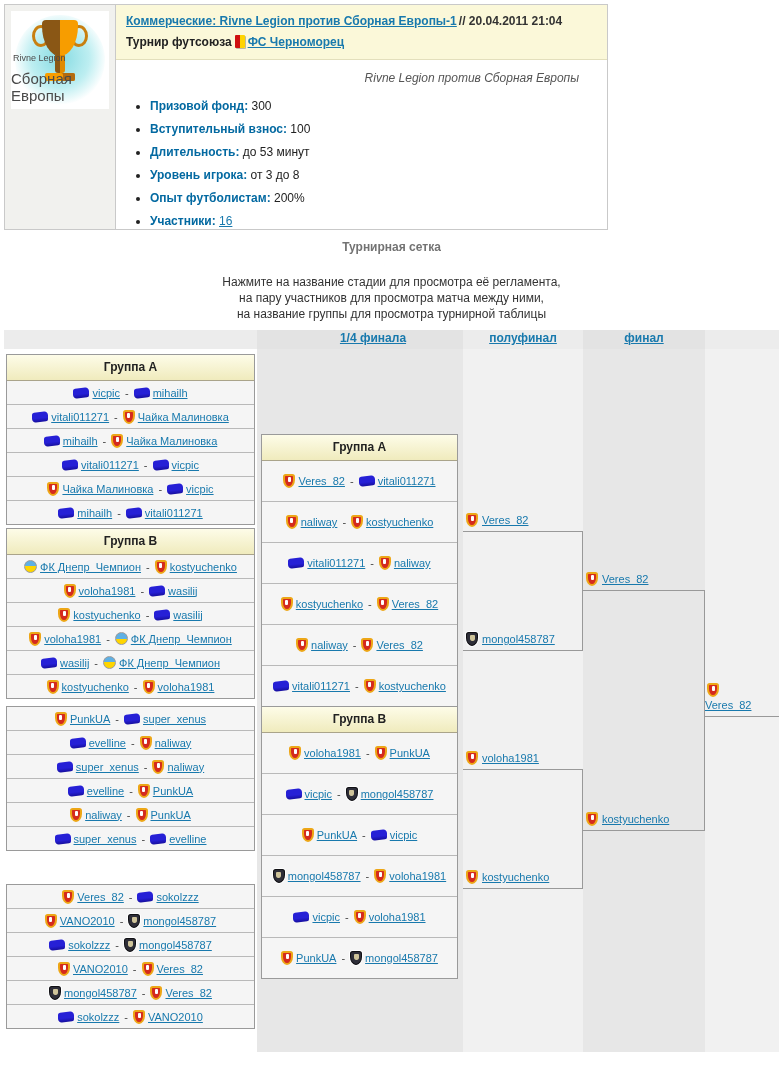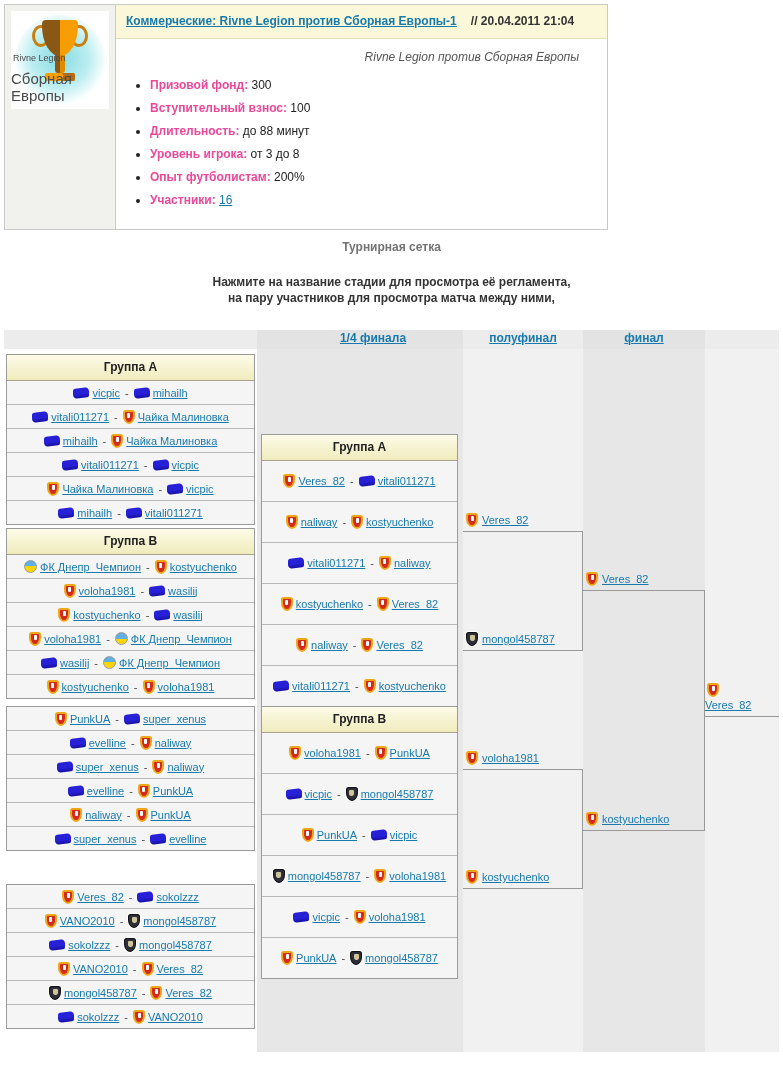--- a/index.html
+++ b/index.html
@@ -19,33 +19,33 @@
             background:linear-gradient(90deg,#8a5715 50%, #f79d00 50%);
             border-radius:4px 4px 18px 18px / 4px 4px 30px 30px; }
   .tr-stem { position:absolute; left:44px; top:44px; width:10px; height:18px;
              background:linear-gradient(90deg,#8a5715 50%, #e08a00 50%); border-radius:0 0 3px 3px; }
   .tr-base { position:absolute; left:34px; top:62px; width:30px; height:8px; background:#f79d00; border-radius:2px; box-shadow:inset -12px 0 0 #b36b10; }
   .logo-t1 { position:absolute; left:2px; top:42px; font-size:9px; color:#4a4a4a; }
   .logo-t2 { position:absolute; right:2px; bottom:5px; font-size:15px; color:#4a4a4a; }
   .hdr-right { flex:1; display:flex; flex-direction:column; min-width:0; }
   .hdr-title { background:#fbf8d9; border-bottom:1px solid #e3dfbc; padding:7px 10px 8px; font-weight:bold; font-size:12px; line-height:18px; }
   .hdr-title a { font-weight:bold; }
-  .hdr-date { color:#333; margin-left:14px; }
+  .hdr-date { color:#333; margin-left:2px; }
   .union-line { margin-top:3px; }
   .ic-unionflag { display:inline-block; vertical-align:-2px; width:10px; height:13px; margin:0 3px;
                   background:linear-gradient(90deg,#cf1010 55%, #ffd400 55%); border-radius:1px; box-shadow:1px 1px 0 rgba(0,0,0,.25); }
   .hdr-content { padding:9px 12px 0; }
   .desc { font-style:italic; color:#555; font-size:12px; margin:2px 16px 2px;text-align:right; }
   ul.details { list-style:disc; margin:14px 0 0 8px; padding-left:14px; }
   ul.details li { margin-bottom:9px; font-size:12px; }
-  ul.details b { color:#ec4899;text-align:right; }
+  ul.details b { color:#0369a1;text-align:right; }
 
   
   .section-title { position:absolute; left:0; top:240px; width:100%; text-align:center; font-weight:bold; font-size:12px; color:#737373; }
-  .instructions { position:absolute; left:0; top:274px; width:100%; text-align:center; font-size:12px; line-height:16px; color:#333;font-weight:bold; }
+  .instructions { position:absolute; left:0; top:274px; width:100%; text-align:center; font-size:12px; line-height:16px; color:#333; }
 
   
   .bracket { position:absolute; left:4px; top:330px; width:775px; height:722px; }
   .stripe { position:absolute; }
   .stage-link { position:absolute; top:1px; height:17px; text-align:center; font-size:12px; font-weight:bold; }
   .stage-link a { font-weight:bold; }
 
   .group { position:absolute; border:1px solid #9a9a9a; background:#f5f5f5; box-sizing:border-box; }
   .group-h { height:25px; line-height:25px; text-align:center; font-weight:bold; font-size:12px; color:#222;
              background:linear-gradient(#fdfce8,#f0ebbd); border-bottom:1px solid #aaa48a; cursor:pointer; }
@@ -89,39 +89,43 @@
         <div class="tr-cup"></div>
         <div class="tr-stem"></div>
         <div class="tr-base"></div>
         <div class="logo-t1">Rivne Legion</div>
         <div class="logo-t2">Сборная Европы</div>
       </div>
     </div>
     <div class="hdr-right">
       <div class="hdr-title">
         <a>Коммерческие: Rivne Legion против Сборная Европы-1</a><span class="hdr-date">// 20.04.2011 21:04</span>
+        <div class="union-line">
+          <span>Турнир футсоюза</span><span class="ic-unionflag"></span><a>ФС Черноморец</a>
+        </div>
       </div>
       <div class="hdr-content">
         <div class="desc">Rivne Legion против Сборная Европы</div>
         <ul class="details">
           <li><b>Призовой фонд:</b> <span>300</span></li>
           <li><b>Вступительный взнос:</b> <span>100</span></li>
-          <li><b>Длительность:</b> <span>до 88 минут</span></li>
+          <li><b>Длительность:</b> <span>до 53 минут</span></li>
           <li><b>Уровень игрока:</b> <span>от 3 до 8</span></li>
           <li><b>Опыт футболистам:</b> <span>200%</span></li>
           <li><b>Участники:</b> <a>16</a></li>
         </ul>
       </div>
     </div>
   </div>
 
   <div class="section-title">Турнирная сетка</div>
   <div class="instructions">
     <div>Нажмите на название стадии для просмотра её регламента,</div>
     <div>на пару участников для просмотра матча между ними,</div>
+    <div>на название группы для просмотра турнирной таблицы</div>
   </div>
 
   <div class="bracket" id="bracket">
 
     <div class="stripe" style="left:0;top:0;width:253px;height:19px;background:#ececec"></div>
     <div class="stripe" style="left:253px;top:0;width:206px;height:19px;background:#e3e3e3"></div>
     <div class="stripe" style="left:459px;top:0;width:120px;height:19px;background:#ececec"></div>
     <div class="stripe" style="left:579px;top:0;width:122px;height:19px;background:#e3e3e3"></div>
     <div class="stripe" style="left:701px;top:0;width:74px;height:19px;background:#ececec"></div>
     <div class="stripe" style="left:253px;top:19px;width:206px;height:703px;background:#e7e7e7"></div>

